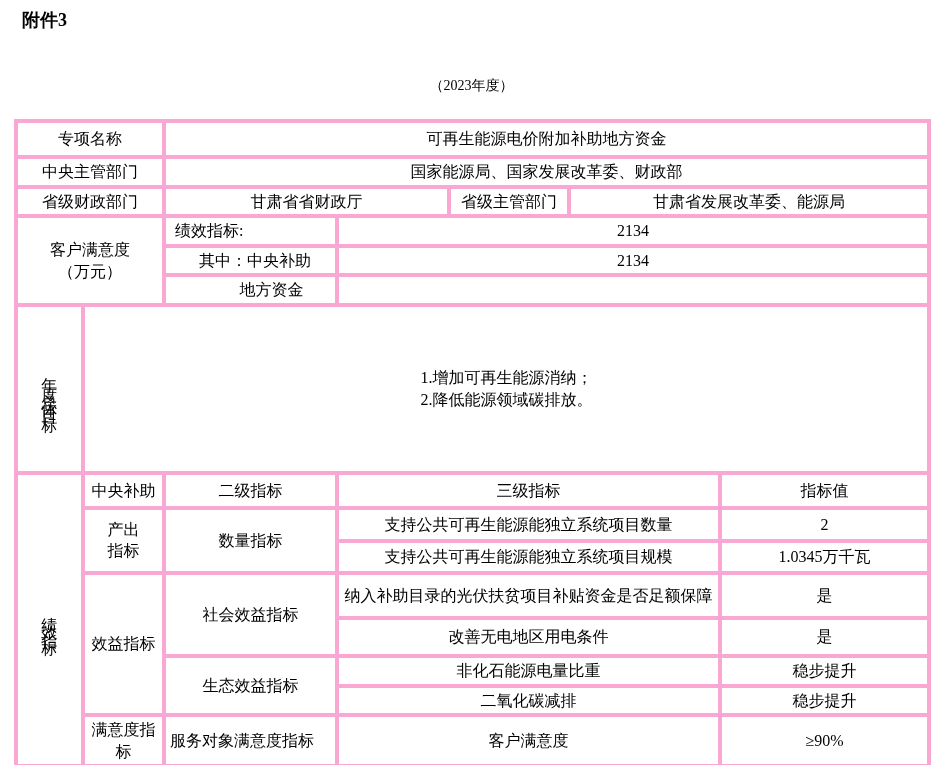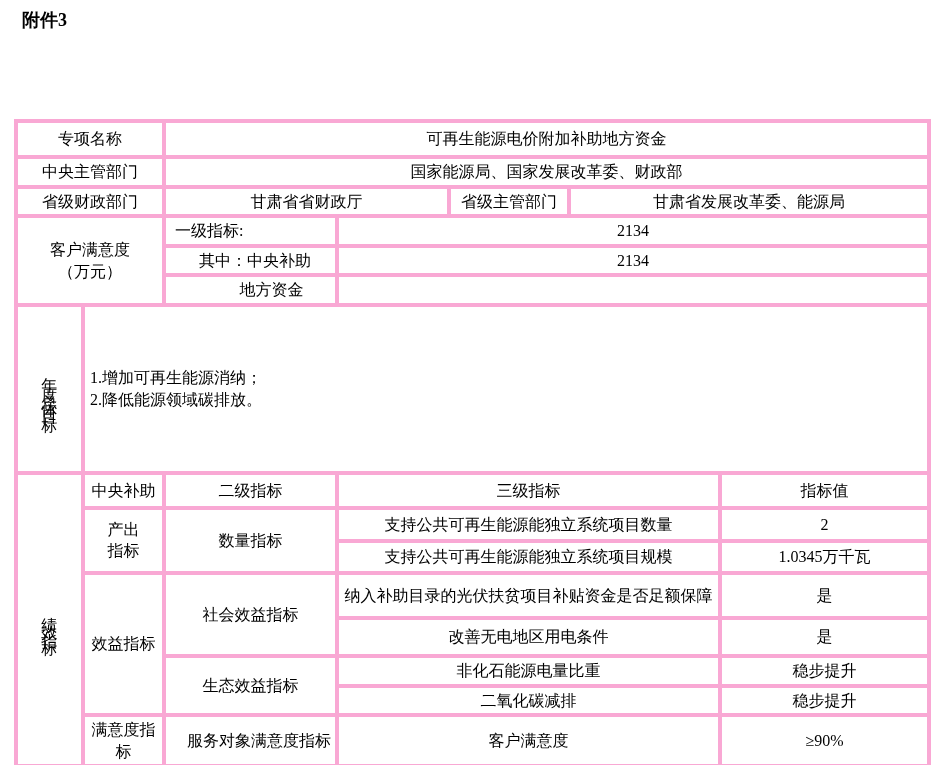--- a/index.html
+++ b/index.html
@@ -49,25 +49,25 @@
   td {
     border: 4px solid #f9a8d4;
     font-size: 16px;
     line-height: 1.35;
     text-align: center;
     vertical-align: middle;
     padding: 2px 4px;
     overflow: hidden;
   }
   .pre { white-space: pre-line; }
-  .left { text-align: right; }
+  .left { text-align: left; }
   .indent-0 { text-align: left; padding-left: 9px; }
   .indent-1 { text-align: left; padding-left: 33px; }
   .indent-2 { text-align: center; padding-left: 46px; }
-  .goal-cell { text-align: left; padding-left: 5px; }
+  .goal-cell { text-align: center; padding-left: 5px; }
   .vert {
     writing-mode: vertical-lr;
     text-orientation: upright;
     letter-spacing: 8px;
     margin: 0 auto;
     line-height: 1.1;
   }
   
   .rh1  { height: 36px; }
   .rh2  { height: 28px; }
@@ -84,20 +84,21 @@
   .rh13 { height: 28px; }
   .rh14 { height: 29px; }
   .rh15 { height: 50px; }
 </style>
 </head>
 <body>
 
 <div class="page">
 
   <div class="attachment-label">附件3</div>
+  <div class="doc-subtitle">（2023年度）</div>
 
   <table class="main">
     <colgroup>
       <col style="width:67px">
       <col style="width:81px">
       <col style="width:173px">
       <col style="width:112px">
       <col style="width:120px">
       <col style="width:151px">
       <col style="width:209px">
@@ -117,21 +118,21 @@
     <tr class="rh3">
       <td colspan="2">省级财政部门</td>
       <td colspan="2">甘肃省省财政厅</td>
       <td>省级主管部门</td>
       <td colspan="2">甘肃省发展改革委、能源局</td>
     </tr>
 
     <tr class="rh4">
       <td colspan="2" rowspan="3" class="pre">客户满意度
 （万元）</td>
-      <td class="indent-0">一级指标:</td>
+      <td class="indent-0">绩效指标:</td>
       <td colspan="4">2134</td>
     </tr>
     <tr class="rh5">
       <td class="indent-1">其中：中央补助</td>
       <td colspan="4">2134</td>
     </tr>
     <tr class="rh6">
       <td class="indent-2">地方资金</td>
       <td colspan="4"></td>
     </tr>

